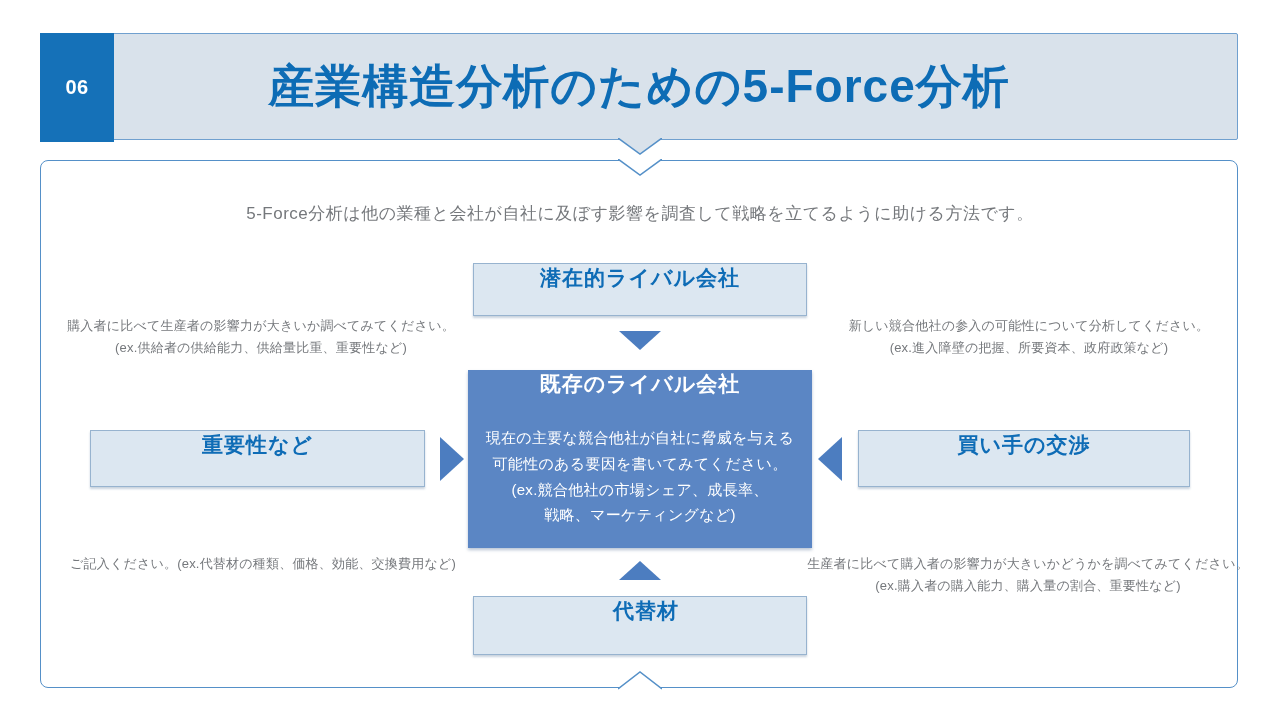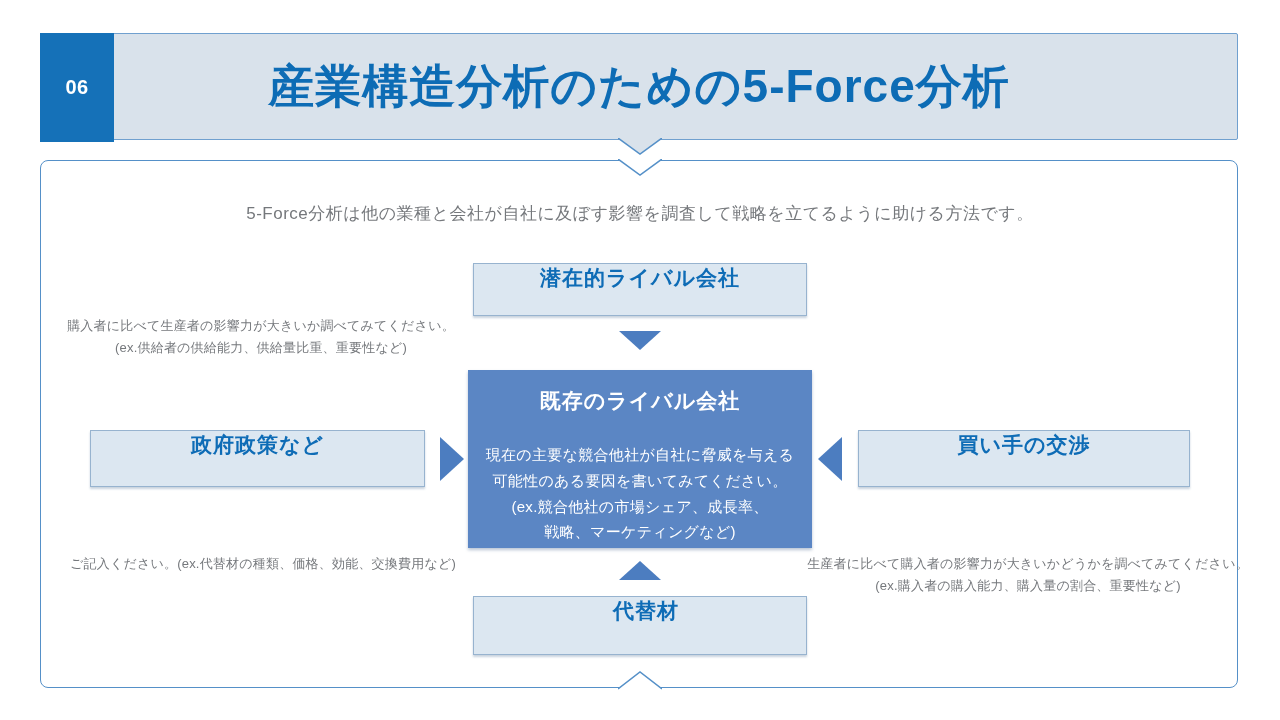--- a/index.html
+++ b/index.html
@@ -50,21 +50,21 @@
   .box-left   { left: 90px;  top: 430px; width: 335px; height: 57px; }
   .box-right  { left: 858px; top: 430px; width: 332px; height: 57px; }
   .box-bottom { left: 473px; top: 596px; width: 334px; height: 59px; padding-left: 12px; }
 
   .center-box {
     position: absolute; left: 468px; top: 370px; width: 344px; height: 178px;
     background: #5b86c4; text-align: center; color: #ffffff;
     box-shadow: 0 2px 3px rgba(80,110,150,0.4);
   }
   .center-box h2 {
-    margin-top: 17px; font-size: 21px; font-weight: bold; letter-spacing: 1px; color: #ffffff;
+    font-size: 21px; font-weight: bold; letter-spacing: 1px; color: #ffffff;
   }
   .center-box .body { margin-top: 27px; }
   .center-box .body p {
     font-size: 15px; line-height: 1.72; color: #ffffff; letter-spacing: 0.3px; white-space: nowrap;
   }
 
   
   .tri { position: absolute; width: 0; height: 0; }
   .tri-down {
     left: 619px; top: 331px;
@@ -124,21 +124,21 @@
     <path d="M0,18 L22,1 L44,18" fill="none" stroke="#5590c8" stroke-width="1.5"></path>
   </svg>
 
   <p class="subtitle">5-Force分析は他の業種と会社が自社に及ぼす影響を調査して戦略を立てるように助ける方法です。</p>
 
   <div class="force-box box-top">
     <span>潜在的ライバル会社</span>
   </div>
 
   <div class="force-box box-left">
-    <span>政府政策など</span>
+    <span>重要性など</span>
   </div>
 
   <div class="force-box box-right">
     <span>買い手の交渉</span>
   </div>
 
   <div class="force-box box-bottom">
     <span>代替材</span>
   </div>
 
@@ -156,20 +156,22 @@
   <div class="tri tri-up"></div>
   <div class="tri tri-right"></div>
   <div class="tri tri-left"></div>
 
   <div class="note note-top-left">
     <p>購入者に比べて生産者の影響力が大きいか調べてみてください。</p>
     <p>(ex.供給者の供給能力、供給量比重、重要性など)</p>
   </div>
 
   <div class="note note-top-right">
+    <p>新しい競合他社の参入の可能性について分析してください。</p>
+    <p>(ex.進入障壁の把握、所要資本、政府政策など)</p>
   </div>
 
   <div class="note note-bottom-left">
     <p>ご記入ください。(ex.代替材の種類、価格、効能、交換費用など)</p>
   </div>
 
   <div class="note note-bottom-right">
     <p>生産者に比べて購入者の影響力が大きいかどうかを調べてみてください。</p>
     <p>(ex.購入者の購入能力、購入量の割合、重要性など)</p>
   </div>

